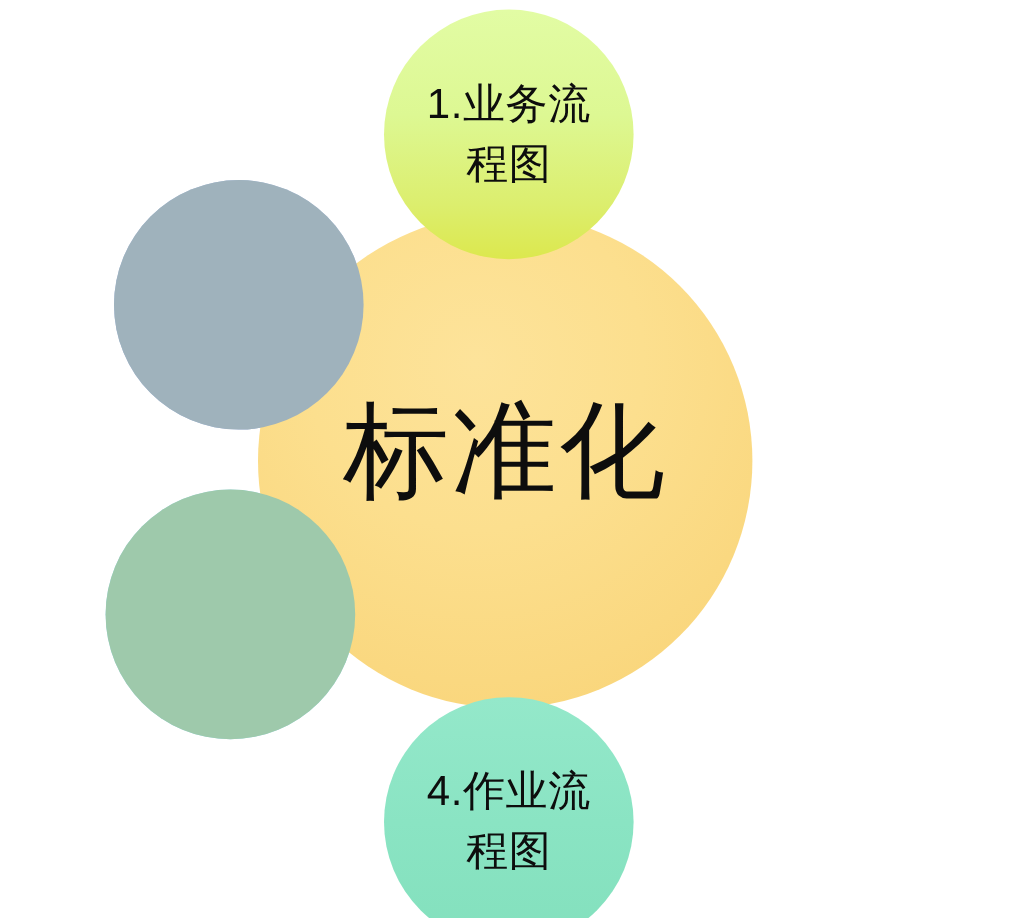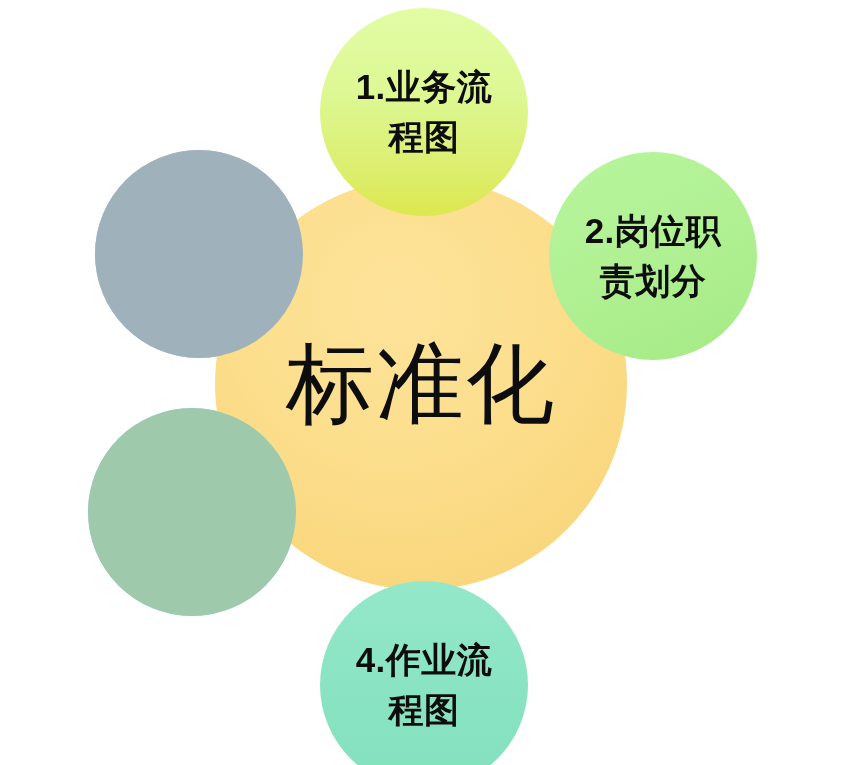--- a/index.html
+++ b/index.html
@@ -49,32 +49,33 @@
     left: 215px;
     top: 178px;
     width: 412px;
     height: 412px;
     background: radial-gradient(circle at 44% 30%,
                   #fde39a 0%,
                   #fcdf8e 38%,
                   #fad880 72%,
                   #f8d274 100%);
     z-index: 5;
+    font-family: Liberation Mono, monospace;
   }
   #hub .node-label {
     font-size: 88px;
     line-height: 1.05;
     letter-spacing: 2px;
     font-weight: 400;
   }
 
   
   .satellite .node-label {
     font-size: 35px;
-    font-weight: 700;
+    font-weight: 400;
   }
 
   
   #node-1 {
     left: 320px;
     top: 8px;
     width: 208px;
     height: 208px;
     background: linear-gradient(to bottom,
                   #e2fca4 0%,
@@ -190,24 +191,20 @@
   </div>
 
   <div class="overlap" id="overlap-6"></div>
   <div class="overlap" id="overlap-5"></div>
 
   <div class="node satellite" id="node-1">
     <span class="node-label">1.业务流
 程图</span>
   </div>
 
-  <div class="node satellite" id="node-2">
-    <span class="node-label">2.岗位职
-责划分</span>
-  </div>
 
 
   <div class="node satellite" id="node-4">
     <span class="node-label">4.作业流
 程图</span>
   </div>
 
 </div>
 
 </body></html>

